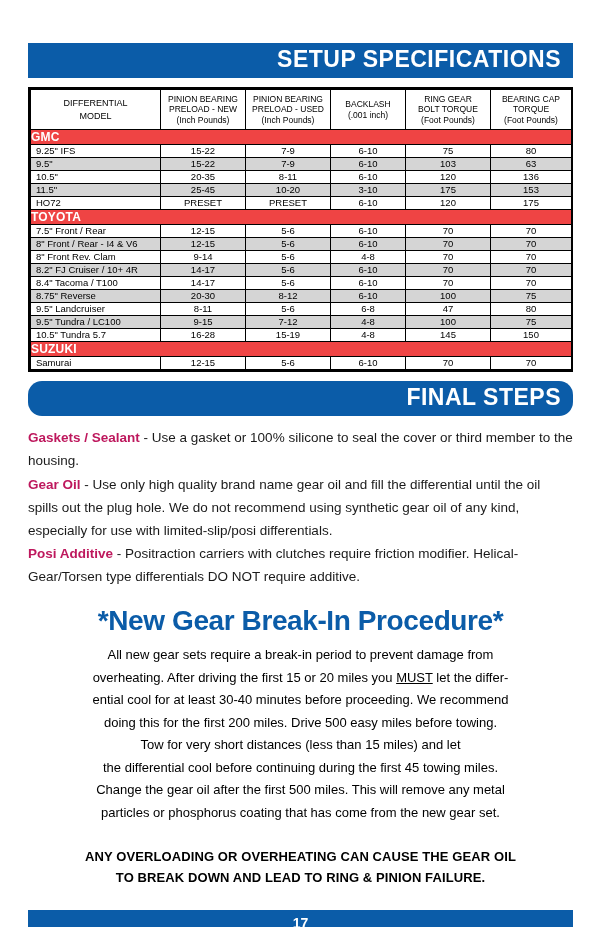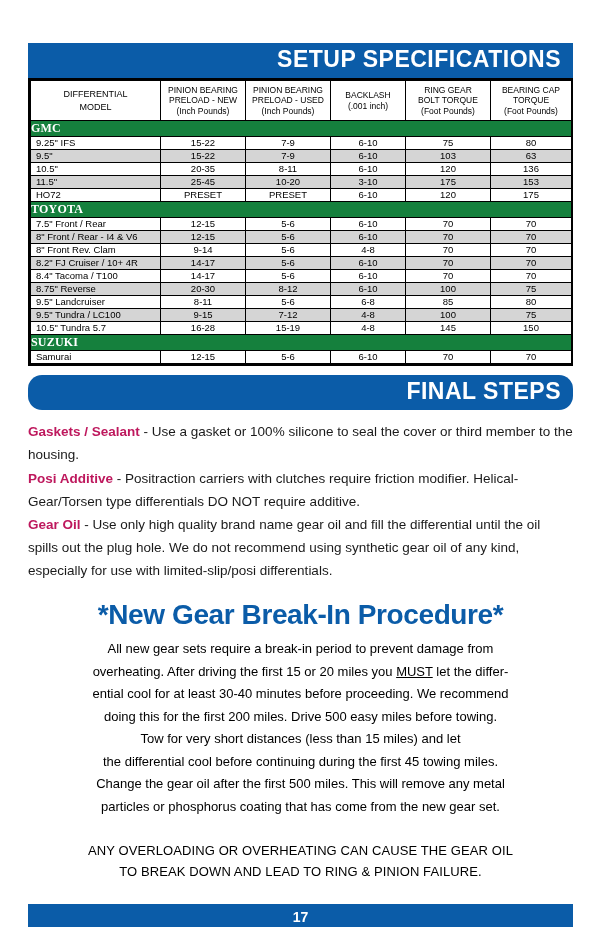--- a/index.html
+++ b/index.html
@@ -33,20 +33,21 @@
     text-align: right;
     padding: 5px 12px 7px 0;
     box-sizing: border-box;
     line-height: 1.0;
   }
   #banner-setup { margin-top: 43px; }
   #banner-final { margin-top: 9px; border-radius: 14px; }
 
   
   .spec-table-wrap {
+    margin-top: 9px;
     border: 2px solid #000;
     box-sizing: border-box;
   }
   table.spec {
     width: 100%;
     border-collapse: collapse;
     table-layout: fixed;
     font-size: 9px;
   }
   table.spec th,
@@ -61,30 +62,29 @@
     padding: 4px 1px 4px 1px;
     line-height: 1.22;
     font-size: 8.5px;
     background: #ffffff;
   }
   table.spec thead th.model-head {
     font-size: 9px;
     line-height: 1.35;
   }
   .brand-row td {
-    background: #15803d;
+    background: #ef4444;
     color: #ffffff;
     font-weight: bold;
     font-size: 12px;
     text-align: left;
     padding: 1px 0 2px 5px;
     letter-spacing: 0.2px;
     border-left: 1px solid #000;
     border-right: 1px solid #000;
-    font-family: Liberation Serif, serif;
   }
   .data-row td {
     height: 12px;
     font-size: 9.5px;
     text-align: center;
     line-height: 12px;
   }
   .data-row td.model {
     text-align: left;
     padding-left: 5px;
@@ -128,21 +128,21 @@
     text-align: center;
   }
   .breakin-body .ln { display: block; }
   .breakin-body .ln.first { text-align: center; }
   .breakin-body u { text-decoration: underline; }
 
   
   .warning {
     margin-top: 22px;
     text-align: center;
-    font-weight: normal;
+    font-weight: bold;
     font-size: 13px;
     line-height: 1.62;
     letter-spacing: 0.1px;
   }
   .warning .ln { display: block; }
 
   
   .page-number {
     margin-top: 22px;
     background: #0B5CA8;
@@ -295,21 +295,21 @@
             <td>8-12</td>
             <td>6-10</td>
             <td>100</td>
             <td>75</td>
           </tr>
           <tr class="data-row">
             <td class="model">9.5" Landcruiser</td>
             <td>8-11</td>
             <td>5-6</td>
             <td>6-8</td>
-            <td>85</td>
+            <td>47</td>
             <td>80</td>
           </tr>
           <tr class="data-row alt">
             <td class="model">9.5" Tundra / LC100</td>
             <td>9-15</td>
             <td>7-12</td>
             <td>4-8</td>
             <td>100</td>
             <td>75</td>
           </tr>
@@ -333,22 +333,22 @@
             <td>70</td>
           </tr>
         </tbody>
     </table>
   </div>
 
   <div class="banner" id="banner-final">FINAL STEPS</div>
 
   <div class="final-body" id="final-steps-body">
       <p><span class="lead">Gaskets / Sealant</span><span> - Use a gasket or 100% silicone to seal the cover or third member to the housing.</span></p>
+      <p><span class="lead">Gear Oil</span><span> - Use only high quality brand name gear oil and fill the differential until the oil spills out the plug hole. We do not recommend using synthetic gear oil of any kind, especially for use with limited-slip/posi differentials.</span></p>
       <p><span class="lead">Posi Additive</span><span> - Positraction carriers with clutches require friction modifier. Helical-Gear/Torsen type differentials DO NOT require additive.</span></p>
-      <p><span class="lead">Gear Oil</span><span> - Use only high quality brand name gear oil and fill the differential until the oil spills out the plug hole. We do not recommend using synthetic gear oil of any kind, especially for use with limited-slip/posi differentials.</span></p>
     </div>
 
   <div class="breakin-title">*New Gear Break-In Procedure*</div>
 
   <div class="breakin-body" id="breakin-body">
       <span class="ln first">All new gear sets require a break-in period to prevent damage from</span>
       <span class="ln">overheating. After driving the first 15 or 20 miles you <u>MUST</u> let the differ-</span>
       <span class="ln">ential cool for at least 30-40 minutes before proceeding. We recommend</span>
       <span class="ln">doing this for the first 200 miles. Drive 500 easy miles before towing.</span>
       <span class="ln">Tow for very short distances (less than 15 miles) and let</span>

